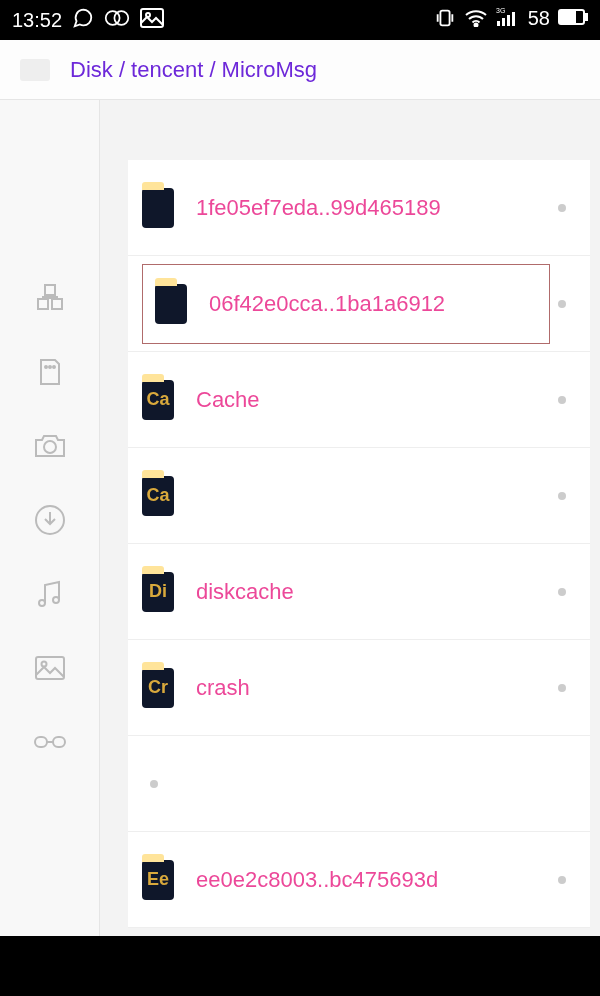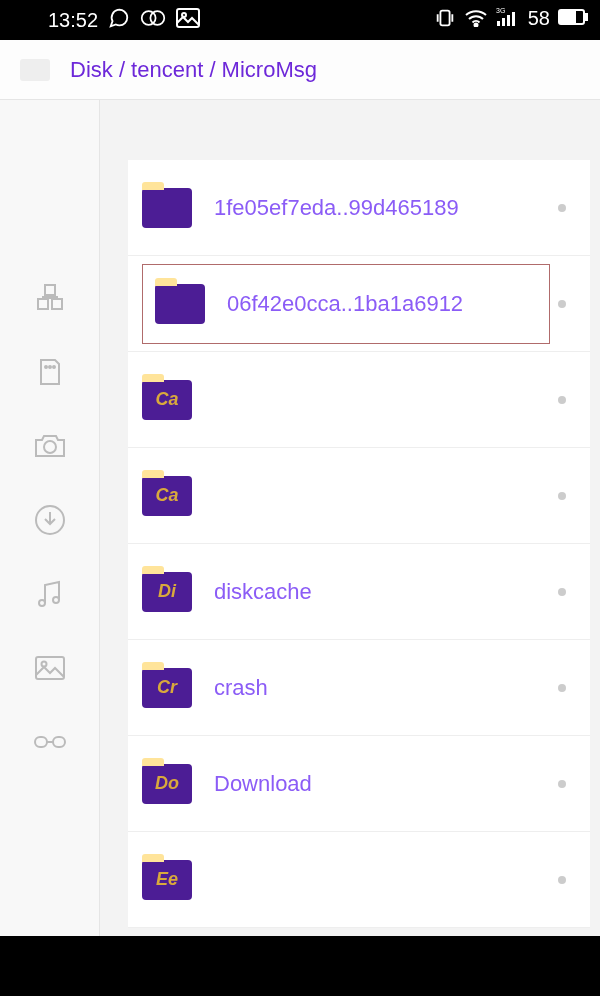--- a/index.html
+++ b/index.html
@@ -1,21 +1,21 @@
 <!DOCTYPE html>
 <html><head>
 <meta charset="utf-8">
 <style>
   * { box-sizing: border-box; margin: 0; padding: 0; }
   html, body { width: 600px; height: 996px; font-family: Arial, sans-serif; background: #f5f5f5; overflow: hidden; }
   .status-bar {
     height: 40px; background: #000; color: #fff; display: flex; align-items: center;
     padding: 0 12px; font-size: 20px;
   }
-  .status-left { display: flex; align-items: center; gap: 10px; margin-left: 36px; }
+  .status-left { display: flex; align-items: center; gap: 10px; }
   .status-right { margin-left: auto; display: flex; gap: 8px; }
   .breadcrumb {
     height: 60px; background: #fdfdfd; display: flex; align-items: center;
     padding: 0 20px; font-size: 22px; color: #6d28d9; border-bottom: 1px solid #e5e5e5;
   }
   .breadcrumb .folder-chip {
     width: 30px; height: 22px; background: #eee; border-radius: 3px; margin-right: 20px;
   }
   .main { display: flex; height: calc(996px - 40px - 60px - 60px); }
   .sidebar {
@@ -28,30 +28,29 @@
   .file-row {
     height: 96px; display: flex; align-items: center;
     padding: 0 10px 0 14px; border-bottom: 1px solid #eee; position: relative;
   }
   .file-row.selected .row-inner {
     border: 1.5px solid #b06b6b; height: 80px; display:flex; align-items:center; width: calc(100% - 30px);
     padding-left:12px;
   }
   .row-inner { display:flex; align-items:center; width: calc(100% - 30px); height:100%; }
   .folder-icon {
-    width: 50px; height: 40px; border-radius: 4px; position: relative; flex-shrink: 0;
-    background: #4c1d95;
-    font-style: italic;
+    width: 32px; height: 40px; border-radius: 4px; position: relative; flex-shrink: 0;
+    background: #0f172a;
   }
   .folder-icon::before {
     content: ""; position: absolute; top: -6px; left: 0; width: 22px; height: 8px;
     background: #ffe49a; border-radius: 3px 3px 0 0;
   }
   .folder-icon.labeled { display:flex; align-items:center; justify-content:center; color:#d9a93c; font-weight:bold; font-size:18px; }
-  .file-name { margin-left: 22px; font-size: 22px; color: #8b5cf6; white-space: nowrap; overflow: hidden; text-overflow: ellipsis; flex:1;}
+  .file-name { margin-left: 22px; font-size: 22px; color: #ec4899; white-space: nowrap; overflow: hidden; text-overflow: ellipsis; flex:1;}
   .row-dot { width: 8px; height: 8px; border-radius: 50%; background: #ccc; margin-left: 8px; flex-shrink:0; }
   .bottom-bar { height: 60px; background: #000; }
 </style>
 </head>
 <body>
 
 <div class="status-bar">
   <div class="status-left">
     <span>13:52</span>
     <span>
@@ -182,20 +181,21 @@
           <div class="file-name">06f42e0cca..1ba1a6912</div>
         </div>
         <div class="row-dot"></div>
       </div>
 
       <div class="file-row">
         <div class="row-inner">
           <div class="folder-icon labeled">
               <span>Ca</span>
             </div>
+          <div class="file-name">Cache</div>
         </div>
         <div class="row-dot"></div>
       </div>
 
       <div class="file-row">
         <div class="row-inner">
           <div class="folder-icon labeled">
               <span>Ca</span>
             </div>
         </div>
@@ -216,34 +216,29 @@
         <div class="row-inner">
           <div class="folder-icon labeled">
               <span>Cr</span>
             </div>
           <div class="file-name">crash</div>
         </div>
         <div class="row-dot"></div>
       </div>
 
       <div class="file-row">
-        <div class="row-inner">
-          <div class="folder-icon labeled">
-              <span>Do</span>
-            </div>
-          <div class="file-name">Download</div>
-        </div>
         <div class="row-dot"></div>
       </div>
 
       <div class="file-row">
         <div class="row-inner">
           <div class="folder-icon labeled">
               <span>Ee</span>
             </div>
+          <div class="file-name">ee0e2c8003..bc475693d</div>
         </div>
         <div class="row-dot"></div>
       </div>
 
     </div>
   </div>
 </div>
 
 <div class="bottom-bar"></div>
 

